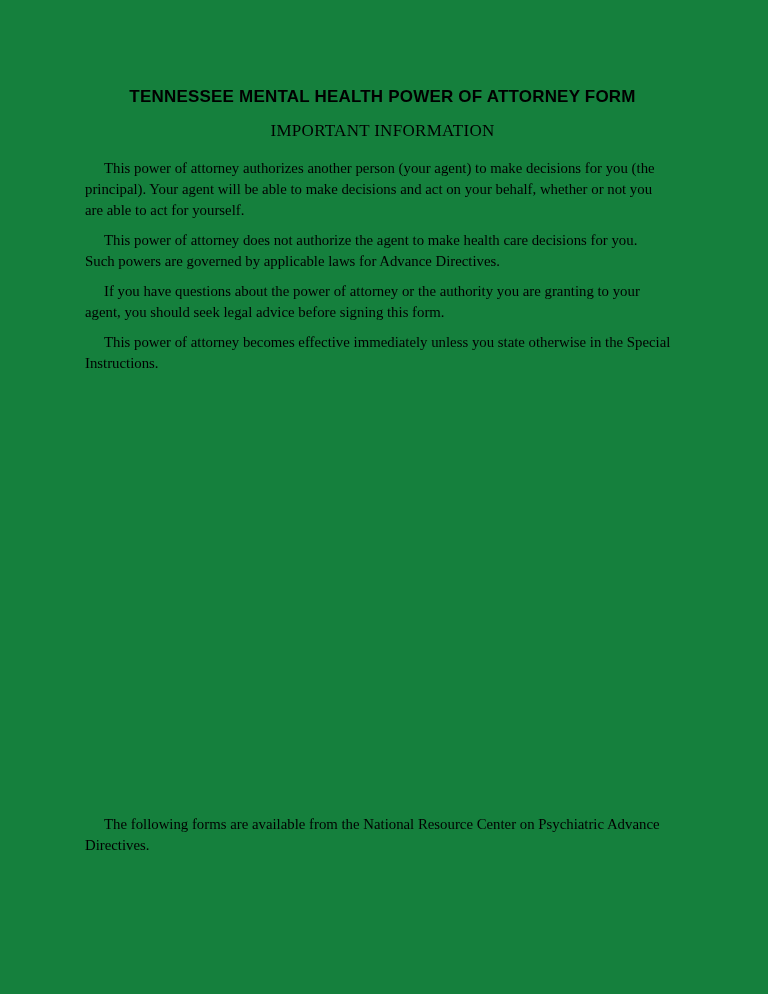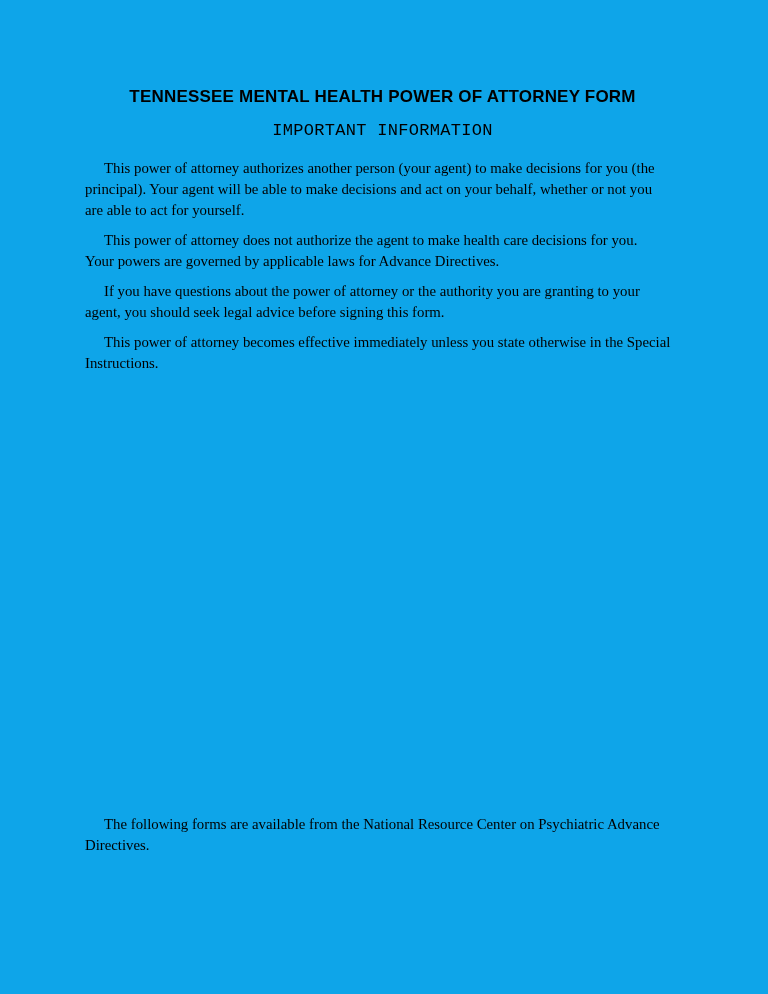--- a/index.html
+++ b/index.html
@@ -4,37 +4,37 @@
 <style>
   html, body {
     margin: 0;
     padding: 0;
     background: #ffffff;
   }
   .page {
     position: relative;
     width: 768px;
     height: 994px;
-    background: #0ea5e9;
+    background: #15803d;
     color: #000000;
     overflow: hidden;
     box-sizing: border-box;
     padding: 86px 88px 0 85px;
   }
   .doc-title {
     font-family: "Liberation Sans", sans-serif;
     font-weight: bold;
     font-size: 17px;
     line-height: 1.25;
     text-align: center;
     letter-spacing: 0.2px;
     margin: 0 0 0 0;
   }
   .doc-subtitle {
-    font-family: Liberation Mono, monospace;
+    font-family: Liberation Serif, serif;
     font-weight: normal;
     font-size: 17px;
     line-height: 1.2;
     text-align: center;
     letter-spacing: 0.3px;
     margin: 14px 0 0 0;
   }
   .body-text {
     margin-top: 16px;
     font-family: "Liberation Serif", serif;
@@ -64,20 +64,20 @@
 <body>
 
 <div class="page">
 
   <h1 class="doc-title">TENNESSEE MENTAL HEALTH POWER OF ATTORNEY FORM</h1>
 
   <h2 class="doc-subtitle">IMPORTANT INFORMATION</h2>
 
   <div class="body-text">
     <p>This power of attorney authorizes another person (your agent) to make decisions for you (the principal). Your agent will be able to make decisions and act on your behalf, whether or not you are able to act for yourself.</p>
-    <p>This power of attorney does not authorize the agent to make health care decisions for you.  Your powers are governed by applicable laws for Advance Directives.</p>
+    <p>This power of attorney does not authorize the agent to make health care decisions for you.  Such powers are governed by applicable laws for Advance Directives.</p>
     <p>If you have questions about the power of attorney or the authority you are granting to your agent, you should seek legal advice before signing this form.</p>
     <p>This power of attorney becomes effective immediately unless you state otherwise in the Special Instructions.</p>
   </div>
 
   <p class="closing">The following forms are available from the National Resource Center on Psychiatric Advance Directives.</p>
 
 </div>
 
 </body></html>

